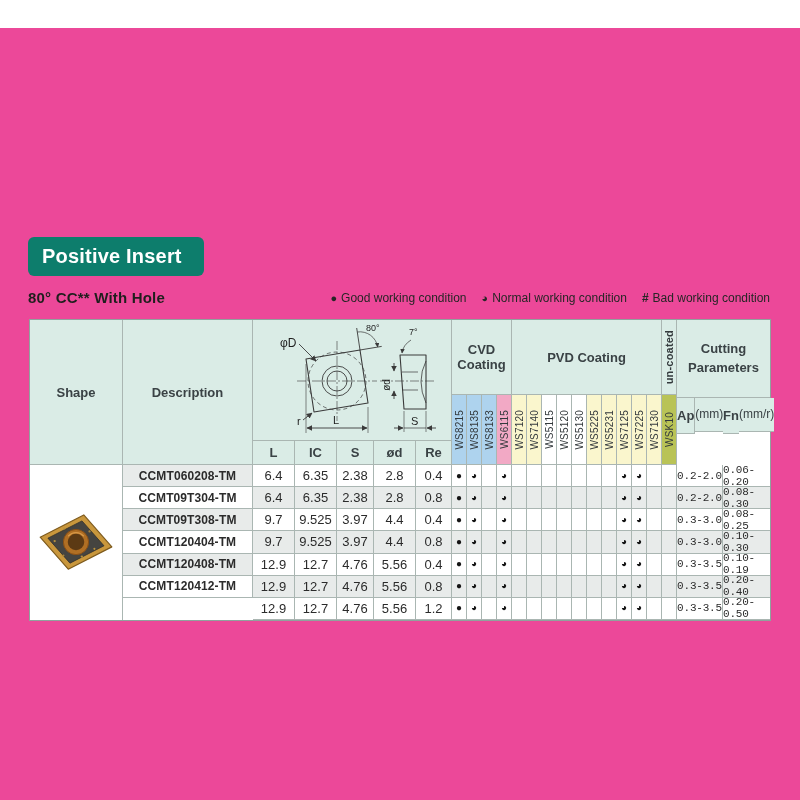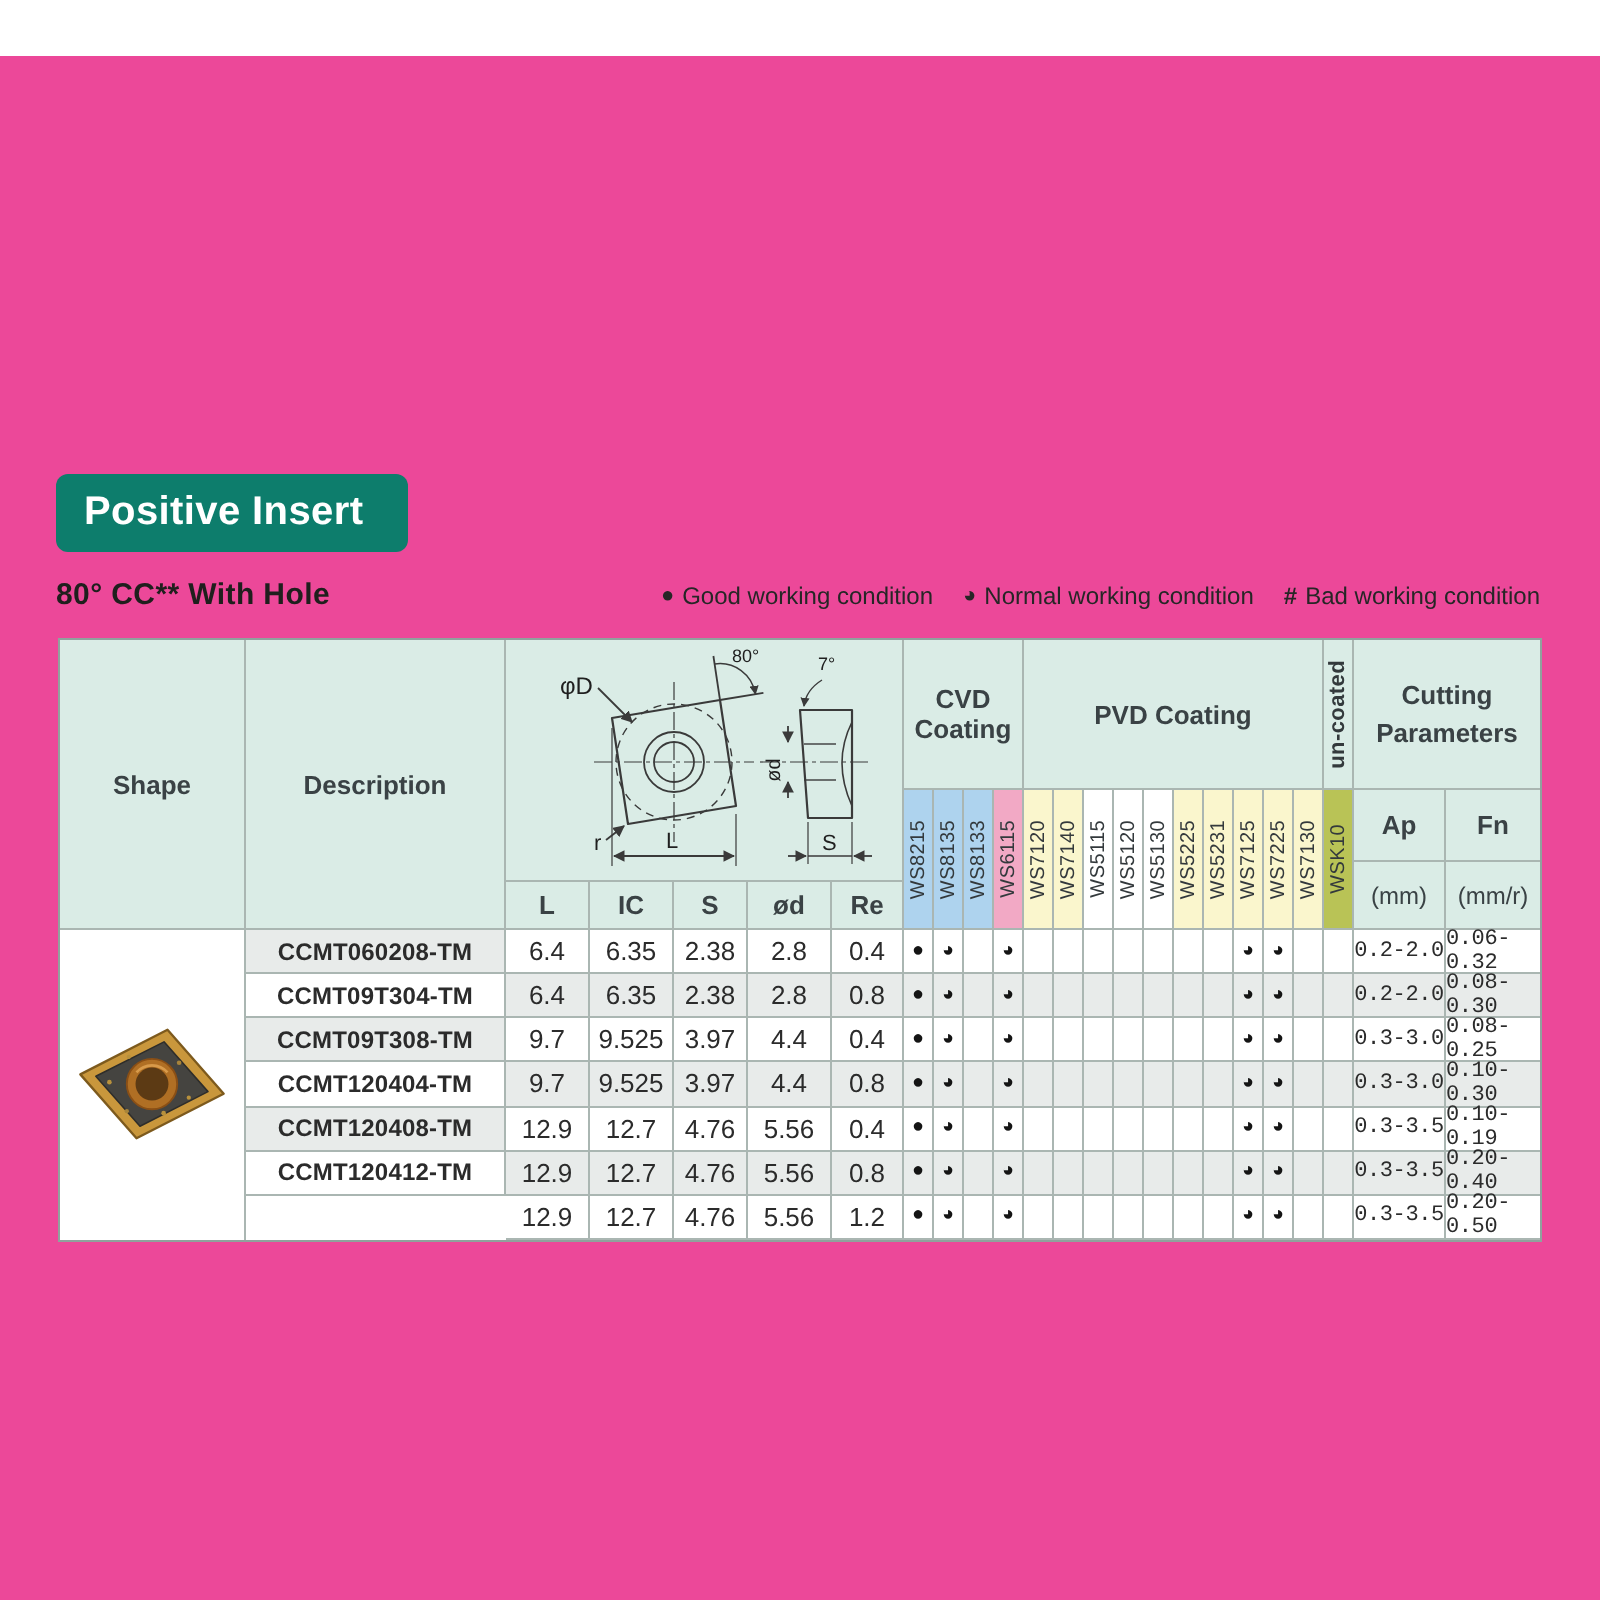--- a/index.html
+++ b/index.html
@@ -55,21 +55,21 @@
   .coat-cvd { width:60px; } .coat-pvd { width:150px; } .coat-unc { width:15px; }
   .coat-band2 { height:70px; display:flex; }
   .coat-label { width:15px; border-right:1px solid #aab6b2; border-bottom:1px solid #aab6b2;
     display:flex; align-items:center; justify-content:center; }
   .vtext { writing-mode:vertical-rl; transform:rotate(180deg);
     font-size:10px; color:#33393c; letter-spacing:0.2px; white-space:nowrap; }
   .vtext.big { font-size:11px; font-weight:600; }
   .coat-dcell { width:15px; font-size:10px; line-height:1; color:#141414; }
 
   .cut-band2 { height:70px; display:flex; }
-  .cut-col { display:flex; flex-direction:column; }
+  .cut-col { display:flex; flex-direction:row; }
   .cut-ap-col { width:46px; } .cut-fn-col { width:47px; }
   .cut-h1 { height:36px; } .cut-h2 { height:34px; }
   .cut-dcell { font-size:11px; letter-spacing:-0.2px;font-family:Liberation Mono, monospace; }
   .no-br { border-right:none; }
   .cutting-hdr { text-align:center; line-height:1.5; }
 
   svg text { font-family:"Liberation Sans","DejaVu Sans",sans-serif; }
 </style>
 </head>
 <body>
@@ -447,21 +447,21 @@
           <div class="cell mint cut-h2" style="font-size:12px;color:#3a4245">(mm)</div>
         </div>
         <div class="cut-col cut-fn-col">
           <div class="cell mint cut-h1 hdr-txt no-br">Fn</div>
           <div class="cell mint cut-h2 no-br" style="font-size:12px;color:#3a4245">(mm/r)</div>
         </div>
       </div>
       <div id="cut-rows">
           <div class="drow">
             <div class="cell dcell cut-dcell cut-ap-col">0.2-2.0</div>
-            <div class="cell dcell cut-dcell cut-fn-col no-br">0.06-0.32</div>
+            <div class="cell dcell cut-dcell cut-fn-col no-br">0.06-0.20</div>
           </div>
           <div class="drow">
             <div class="cell dcell cut-dcell cut-ap-col alt">0.2-2.0</div>
             <div class="cell dcell cut-dcell cut-fn-col no-br alt">0.08-0.30</div>
           </div>
           <div class="drow">
             <div class="cell dcell cut-dcell cut-ap-col">0.3-3.0</div>
             <div class="cell dcell cut-dcell cut-fn-col no-br">0.08-0.25</div>
           </div>
           <div class="drow">

